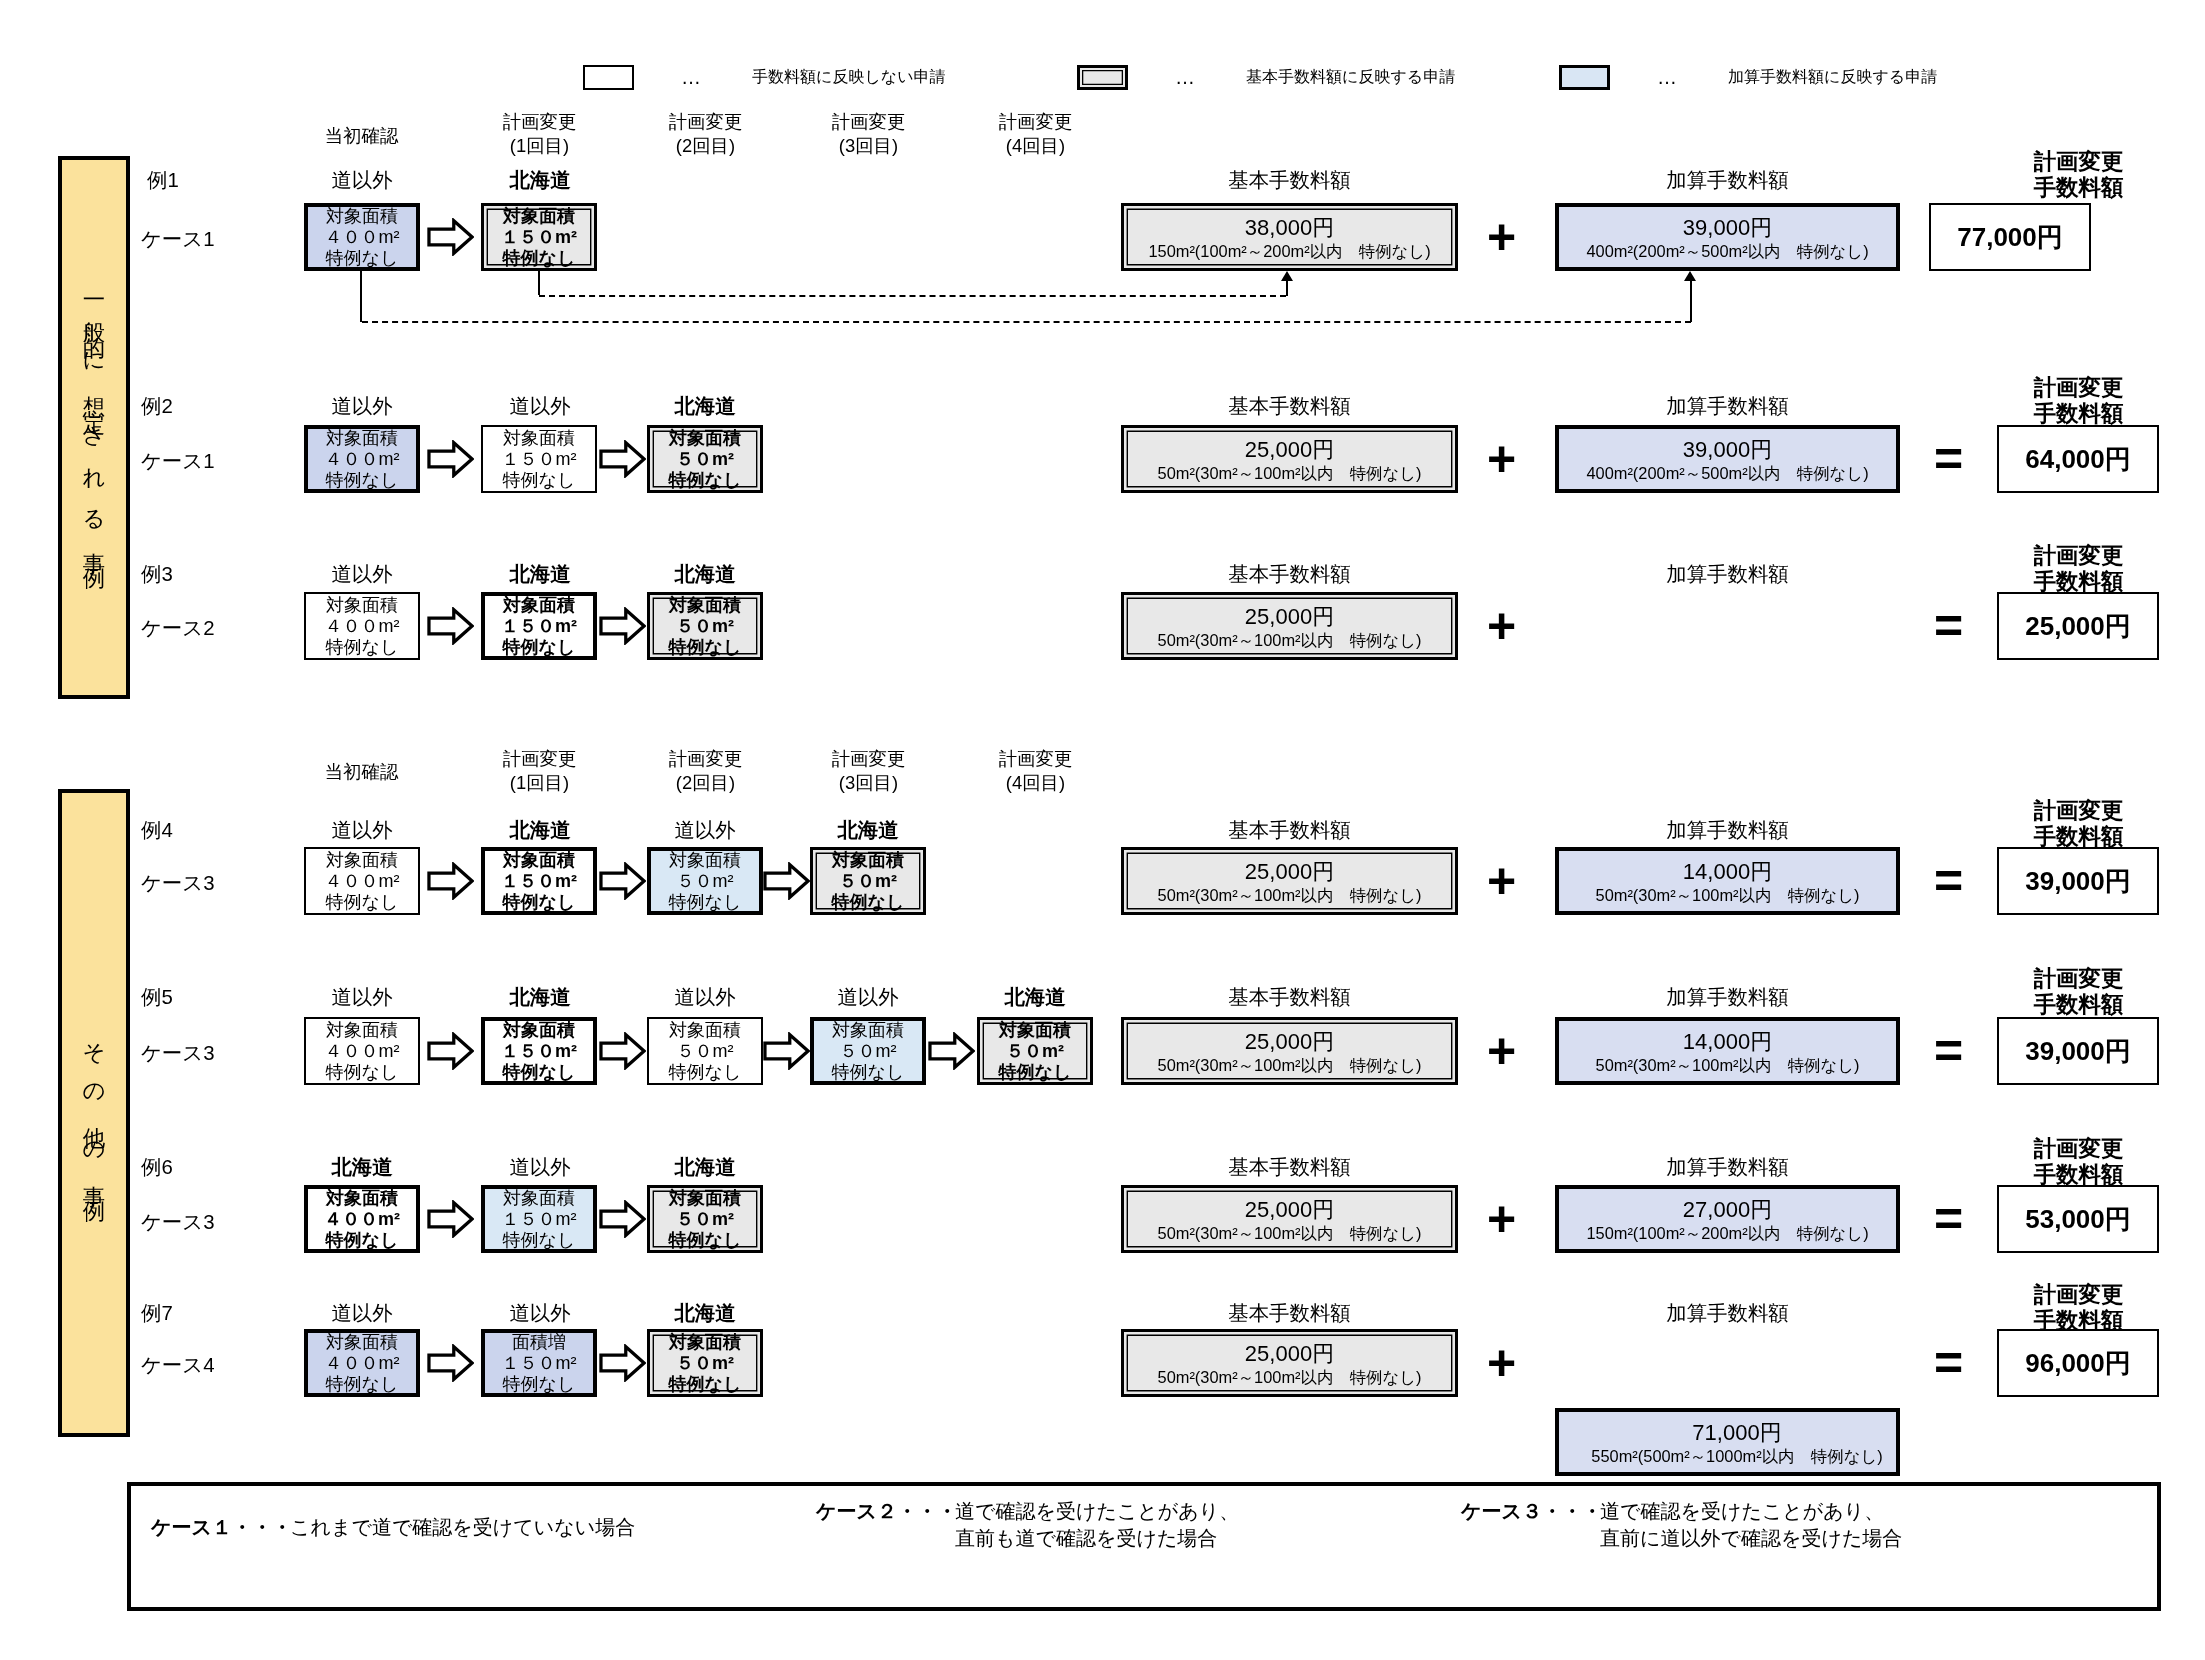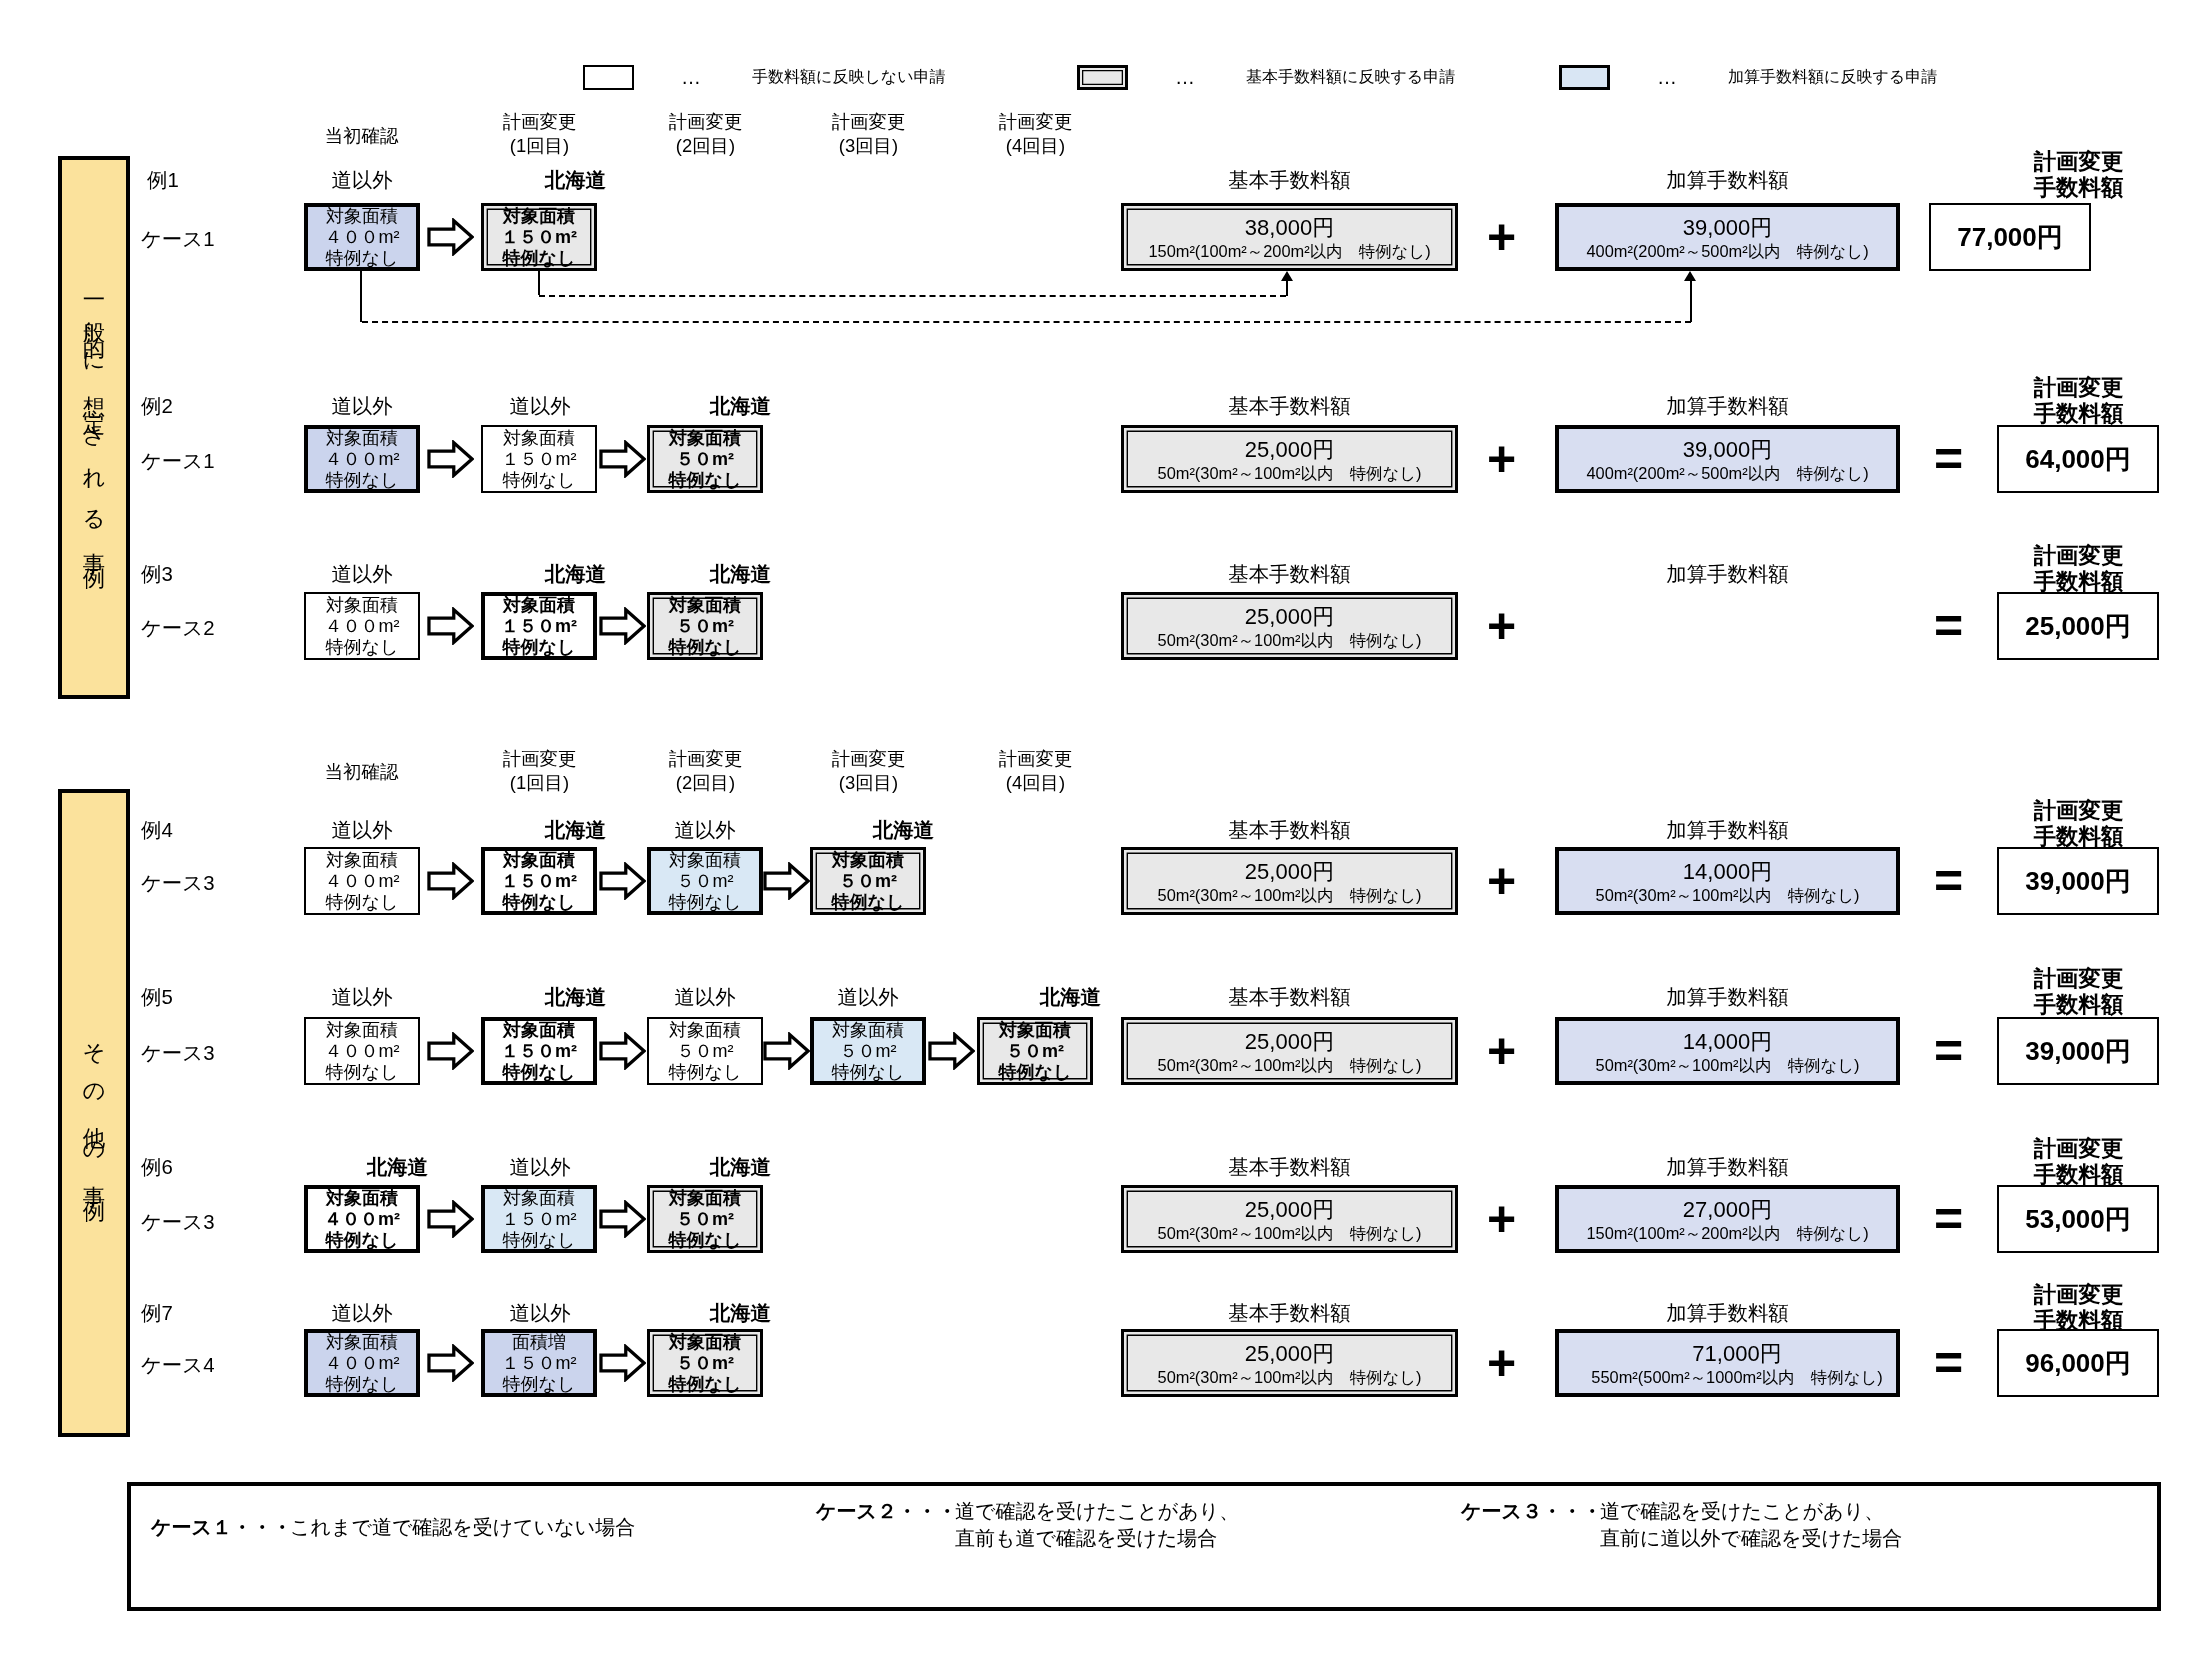--- a/index.html
+++ b/index.html
@@ -12,21 +12,21 @@
   .legend-item{top:62px;display:flex;align-items:center;height:30px;}
   .lg-box{width:51px;height:25px;box-sizing:border-box;flex:none;}
   .lg-white{background:#fff;border:2.6px solid #000;}
   .lg-gray{background:var(--gray);border:3.3px solid #000;box-shadow:inset 0 0 0 2px var(--gray),inset 0 0 0 3.3px #000;}
   .lg-blue{background:var(--legendblue);border:3.3px solid #000;}
   .lg-dots{margin-left:47px;font-size:20px;}
   .lg-label{margin-left:51px;font-size:16px;white-space:nowrap;}
   .colhead{position:absolute;width:145px;text-align:center;font-size:18.4px;line-height:24px;}
   .exlabel{font-size:20.4px;white-space:nowrap;}
   .region{position:absolute;width:132px;text-align:center;font-size:20.4px;white-space:nowrap;}
-  .region.bold{font-weight:bold;text-align:right;}
+  .region.bold{font-weight:bold;}
   .step-box{position:absolute;width:116px;height:68px;box-sizing:border-box;display:flex;flex-direction:column;justify-content:center;align-items:center;text-align:center;font-size:18px;line-height:21px;white-space:nowrap;}
   .b-white{background:#fff;border:2px solid #000;}
   .b-white_bold{background:#fff;border:4px solid #000;font-weight:bold;}
   .b-blue1{background:var(--blue1);border:4px solid #000;}
   .b-blue2{background:var(--blue2);border:4px solid #000;}
   .b-gray{background:var(--gray);border:3.3px solid #000;box-shadow:inset 0 0 0 2.6px var(--gray),inset 0 0 0 4px #000;font-weight:bold;}
   .fee-box{position:absolute;height:68px;box-sizing:border-box;display:flex;flex-direction:column;justify-content:center;align-items:center;text-align:center;}
   .fee-basic{width:337px;background:var(--gray);border:3.3px solid #000;box-shadow:inset 0 0 0 2.6px var(--gray),inset 0 0 0 4px #000;}
   .fee-add{width:345px;background:var(--feeadd);border:4px solid #000;}
   .fee-total{width:162px;background:#fff;border:2.6px solid #000;font-size:26px;font-weight:bold;}
@@ -461,21 +461,21 @@
     <div class="feehead" style="left: 1596px; top: 1299px;">加算手数料額</div>
     <div class="totalhead" style="left: 1980px; top: 1282px;">
       <div>計画変更</div>
       <div>手数料額</div>
     </div>
     <div class="fee-box fee-basic" style="left: 1121px; top: 1329px;">
       <div class="fee-amount">25,000円</div>
       <div class="fee-detail">50m²(30m²～100m²以内　特例なし)</div>
     </div>
     <div class="op" style="left: 1462px; top: 1329px;">+</div>
-    <div class="fee-box fee-add" style="left: 1555px; top: 1329px; padding-left: 19px;">
+    <div class="fee-box fee-add" style="left: 1555px; top: 1408px; padding-left: 19px;">
       <div class="fee-amount">71,000円</div>
       <div class="fee-detail">550m²(500m²～1000m²以内　特例なし)</div>
     </div>
     <div class="op" style="left: 1909px; top: 1329px;">=</div>
     <div class="fee-box fee-total" style="left: 1997px; top: 1329px;">
       <div>96,000円</div>
     </div>
   </div>
 
 

